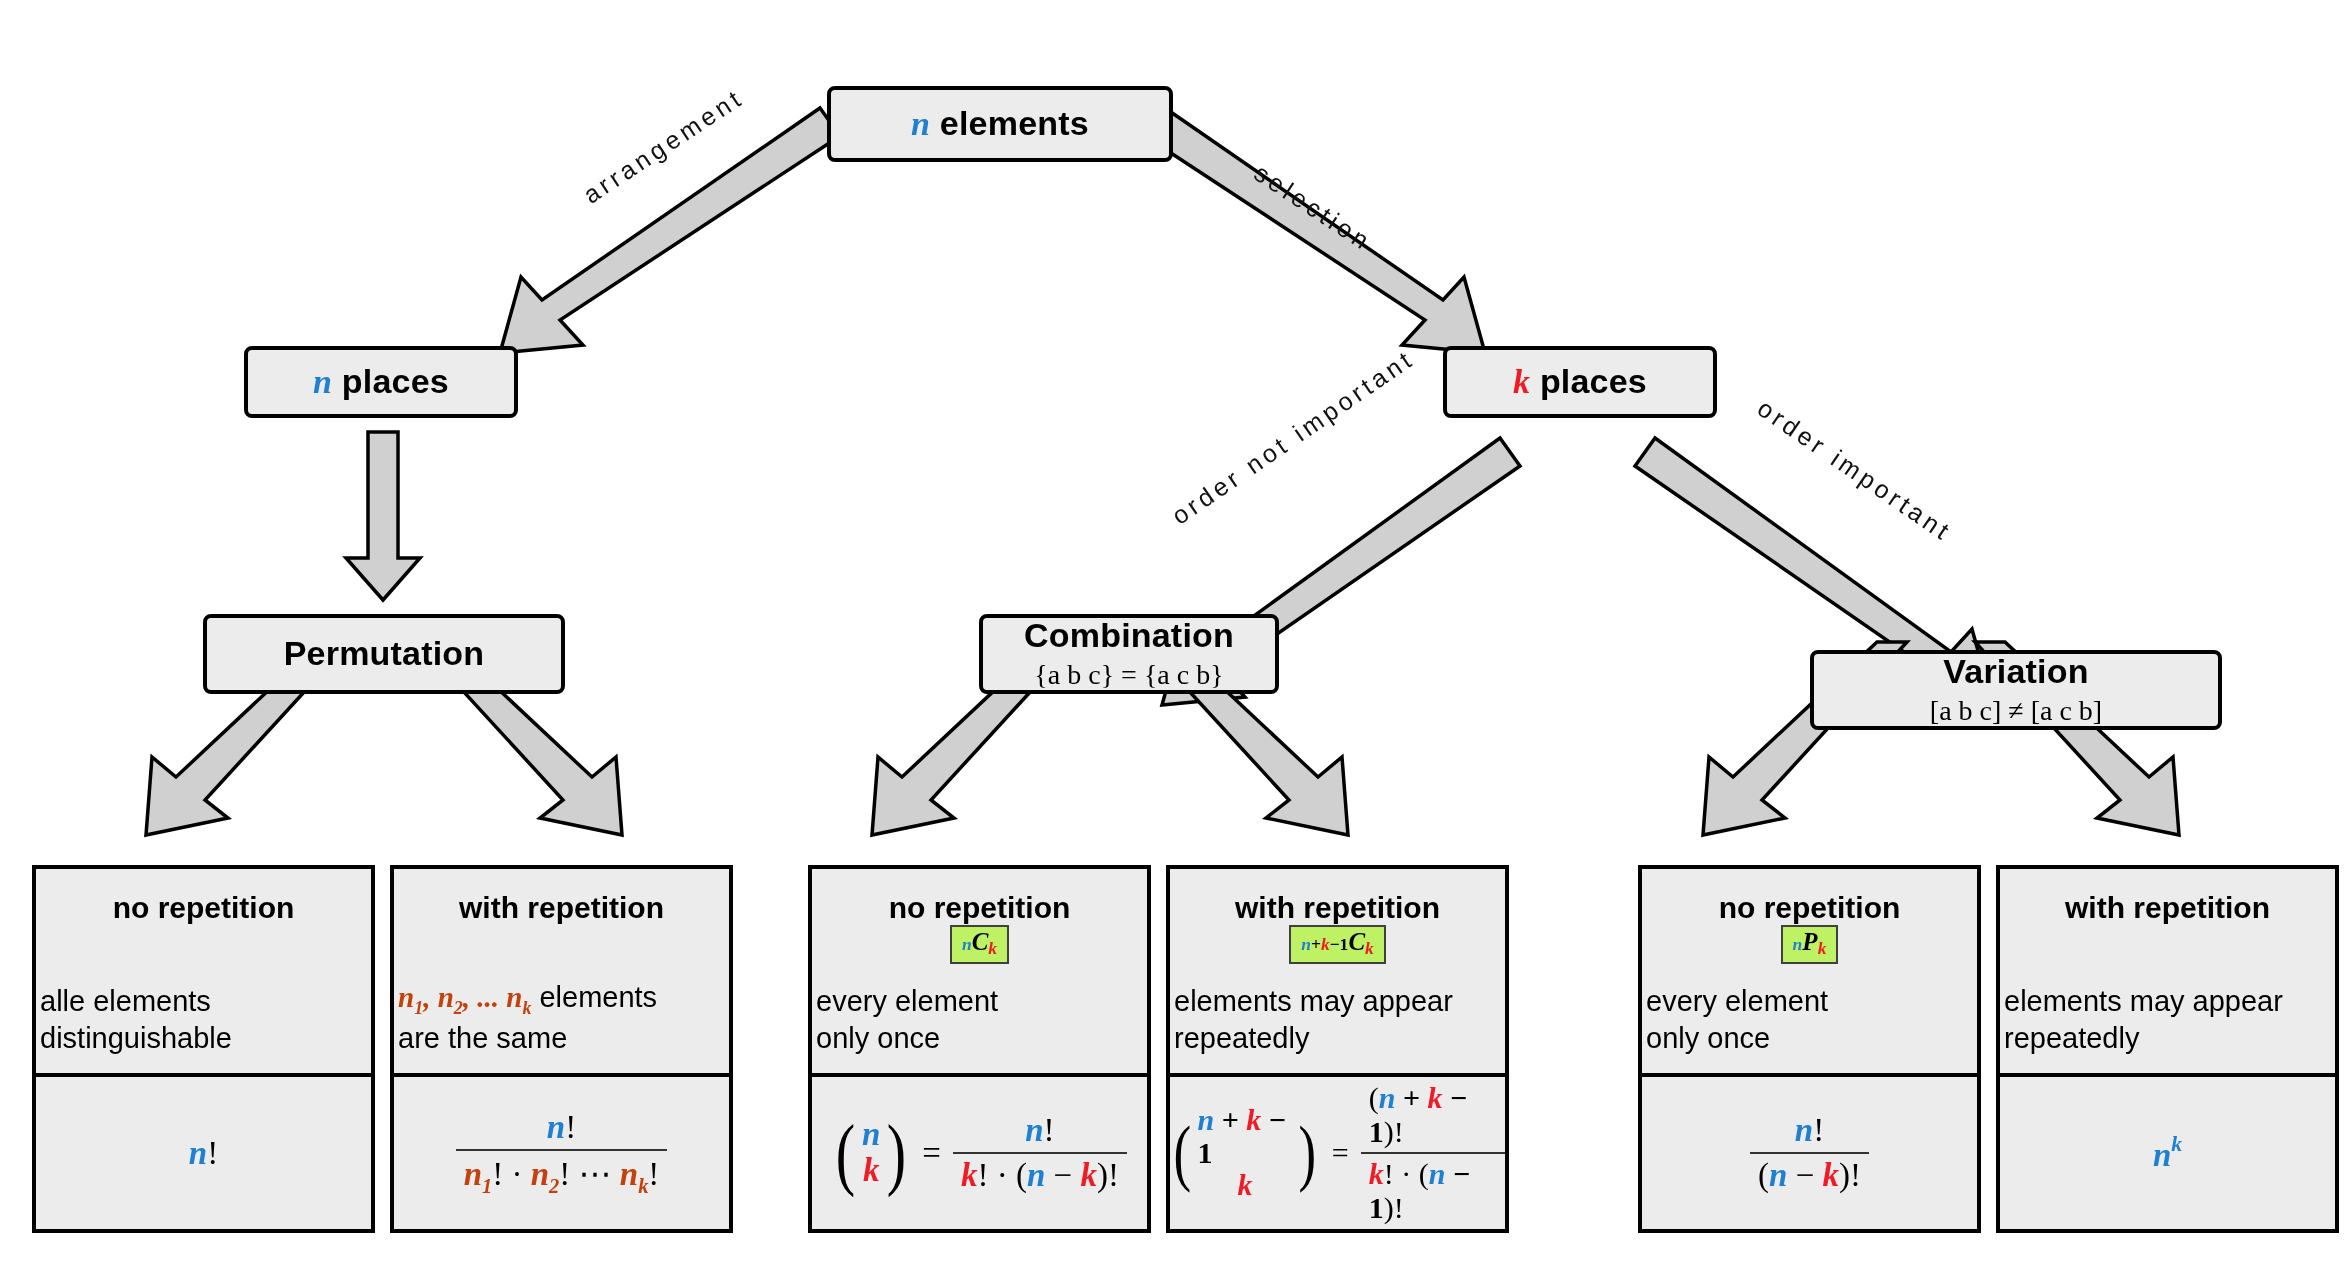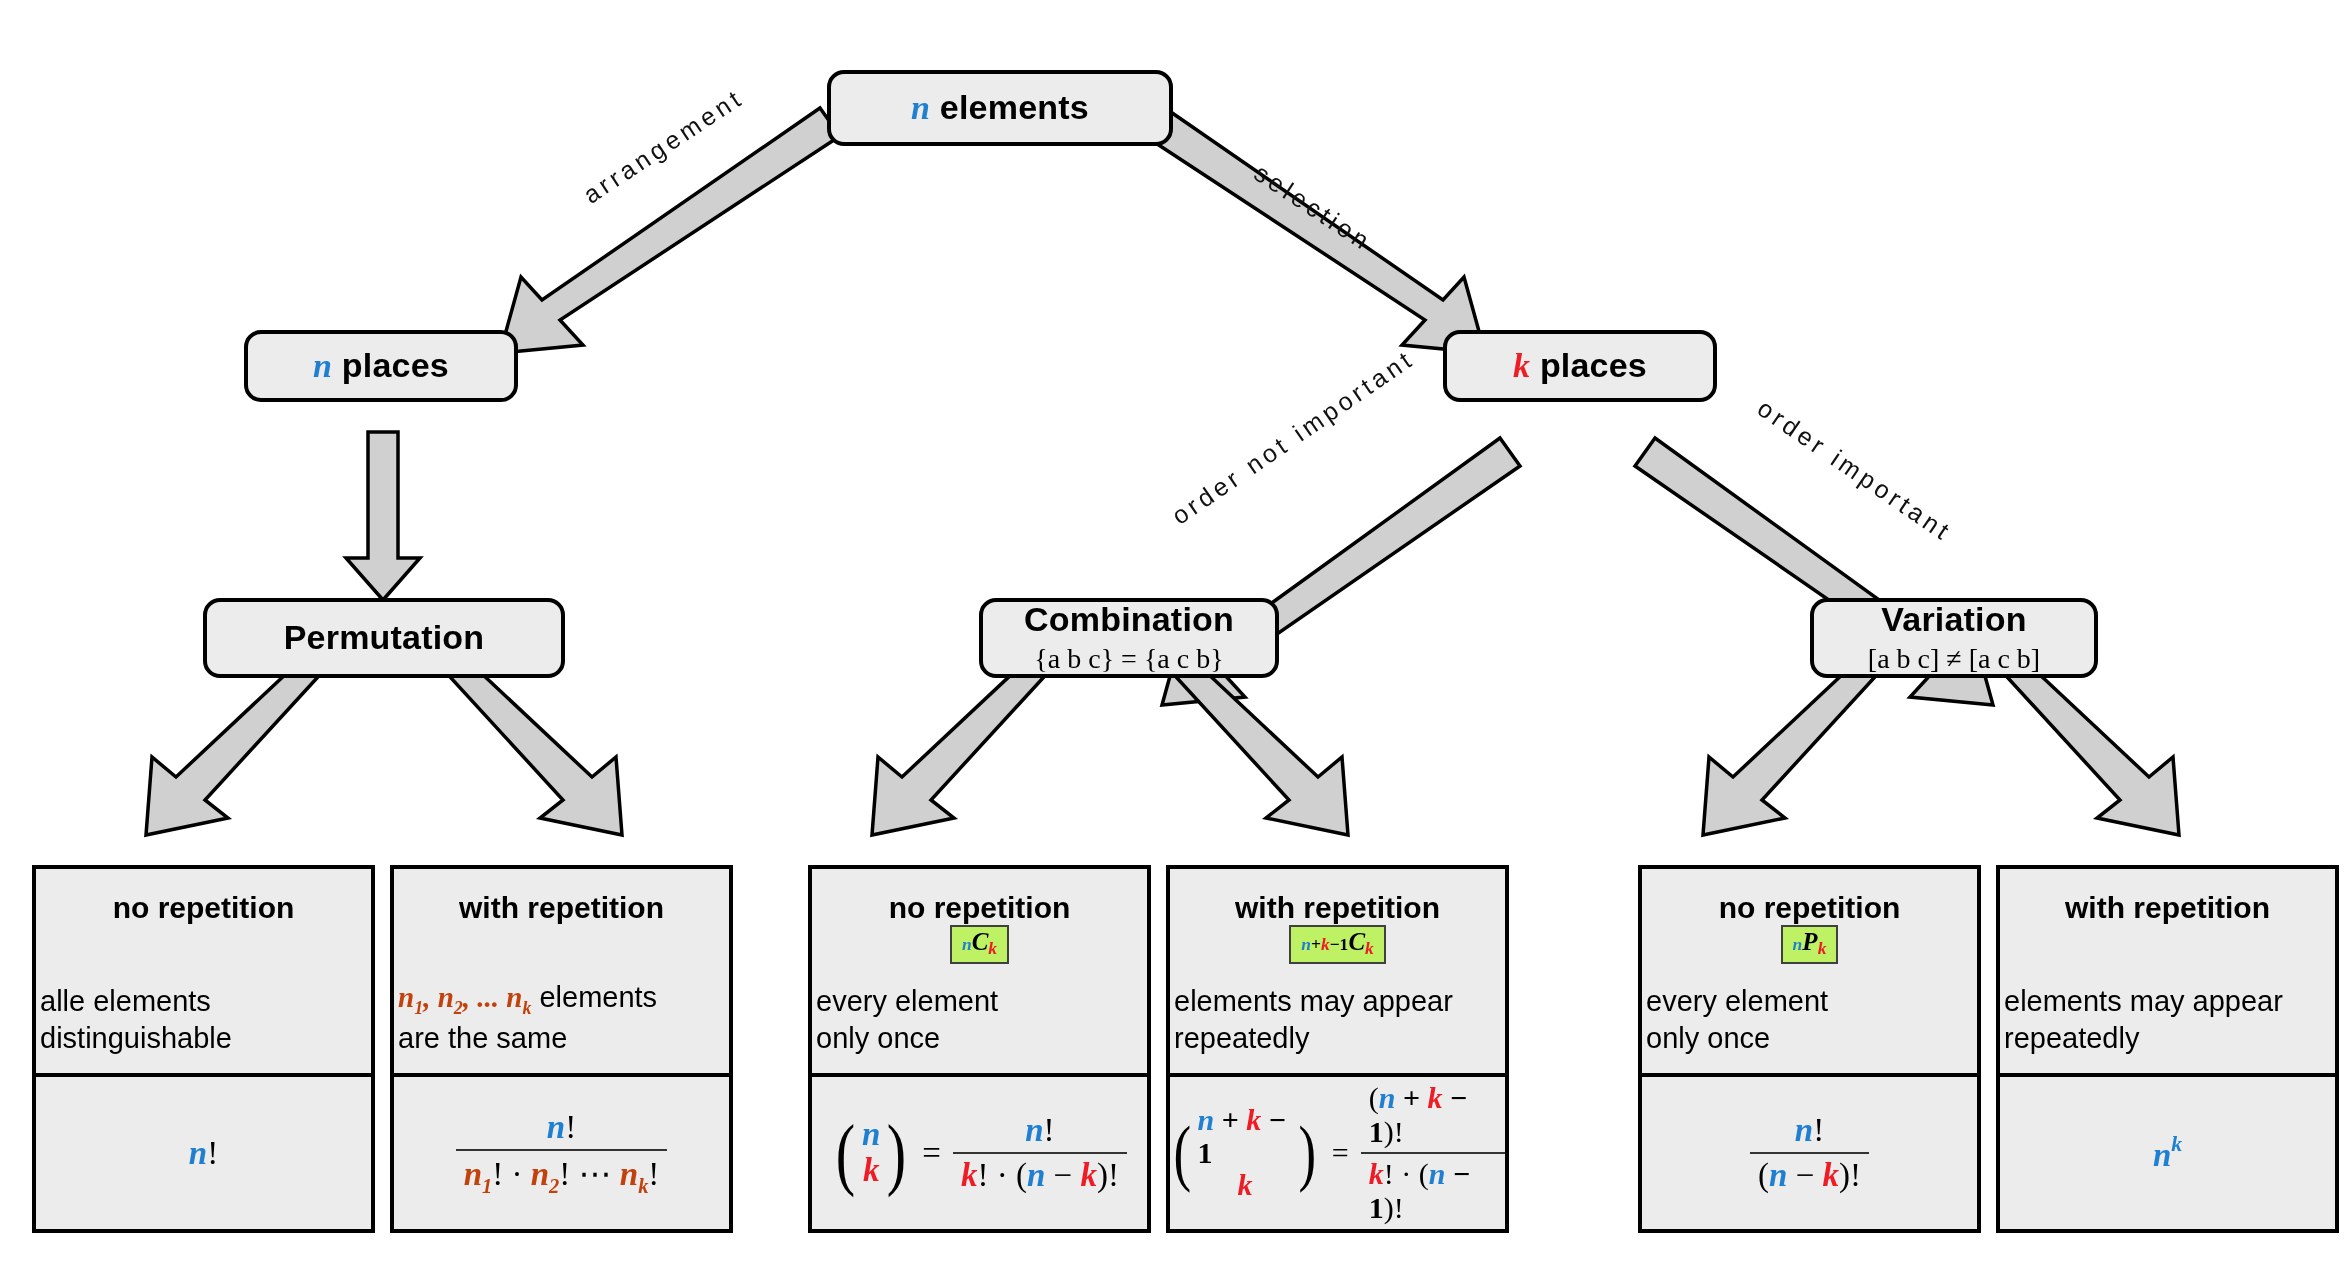--- a/index.html
+++ b/index.html
@@ -3,21 +3,21 @@
 <meta charset="utf-8">
 <style>
   html,body{margin:0;padding:0;background:#fff;}
   body{width:2349px;height:1281px;font-family:"Liberation Sans",sans-serif;color:#000;}
   #stage{position:relative;width:2349px;height:1281px;overflow:hidden;background:#fff;}
   #edges{position:absolute;left:0;top:0;width:2349px;height:1281px;}
 
   .node{position:absolute;box-sizing:border-box;background:#ECECEC;border:4px solid #000;
         display:flex;flex-direction:column;align-items:center;justify-content:center;
         text-align:center;line-height:1.15;}
-  .rounded{border-radius:17px;}
+  .rounded{border-radius:8px;margin-top:16px;}
 
   .n-title{font-weight:bold;font-size:34px;letter-spacing:.2px;}
   .n-sub{font-size:28px;margin-top:4px;font-family:"Liberation Serif",serif;}
 
   .leaf{position:absolute;box-sizing:border-box;background:#ECECEC;border:4px solid #000;
         display:flex;flex-direction:column;align-items:stretch;}
   .leaf .top{flex:1 1 auto;display:flex;flex-direction:column;align-items:center;
              justify-content:flex-start;padding-top:22px;box-sizing:border-box;position:relative;}
   .leaf .hdr{font-weight:bold;font-size:30px;}
   .leaf .badge{border:2px solid #404040;background:#bef264;padding:2px 10px 4px;
@@ -101,21 +101,21 @@
 
   <div class="node rounded" style="left:203px;top:598px;width:362px;height:80px;">
     <div class="n-title">Permutation</div>
   </div>
 
   <div class="node rounded" style="left:979px;top:598px;width:300px;height:80px;">
     <div class="n-title">Combination</div>
     <div class="n-sub">{a b c} = {a c b}</div>
   </div>
 
-  <div class="node rounded" style="left:1810px;top:598px;width:288px;height:80px;">
+  <div class="node rounded" style="left:1810px;top:634px;width:412px;height:80px;">
     <div class="n-title">Variation</div>
     <div class="n-sub">[a b c] ≠ [a c b]</div>
   </div>
 
   <div class="leaf" style="left:32px;top:865px;width:343px;height:368px;">
     <div class="top">
       <div class="hdr">no repetition</div>
       <div class="desc">
         <div>alle elements</div>
         <div>distinguishable</div>

